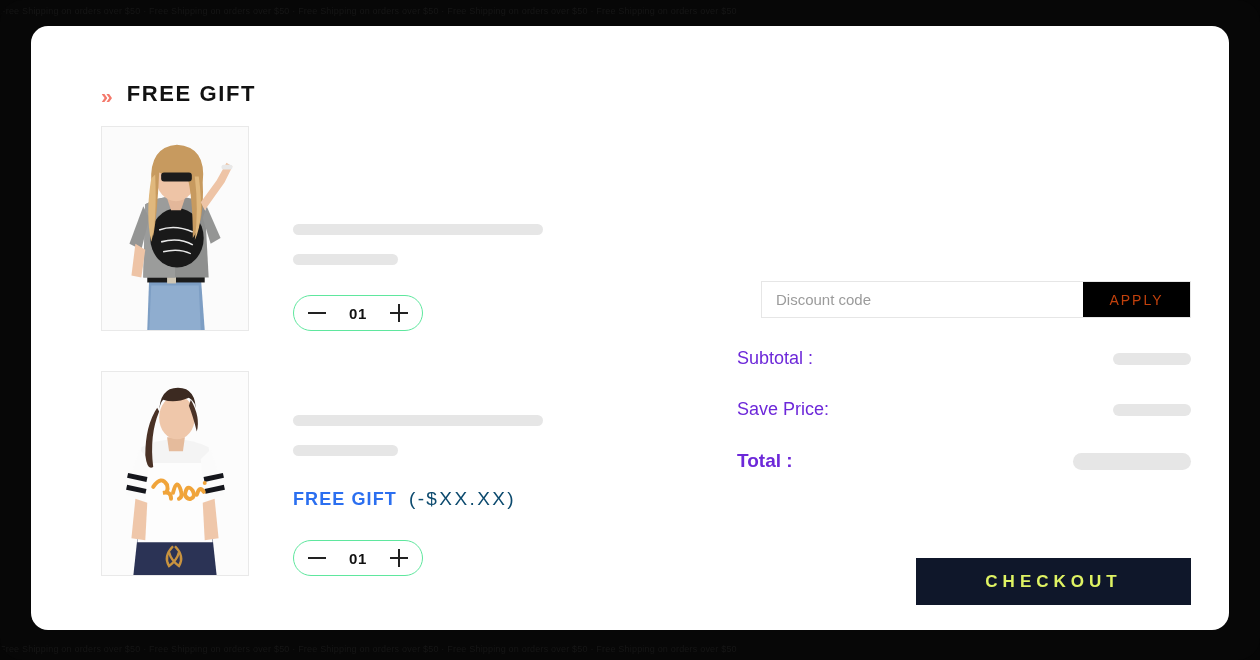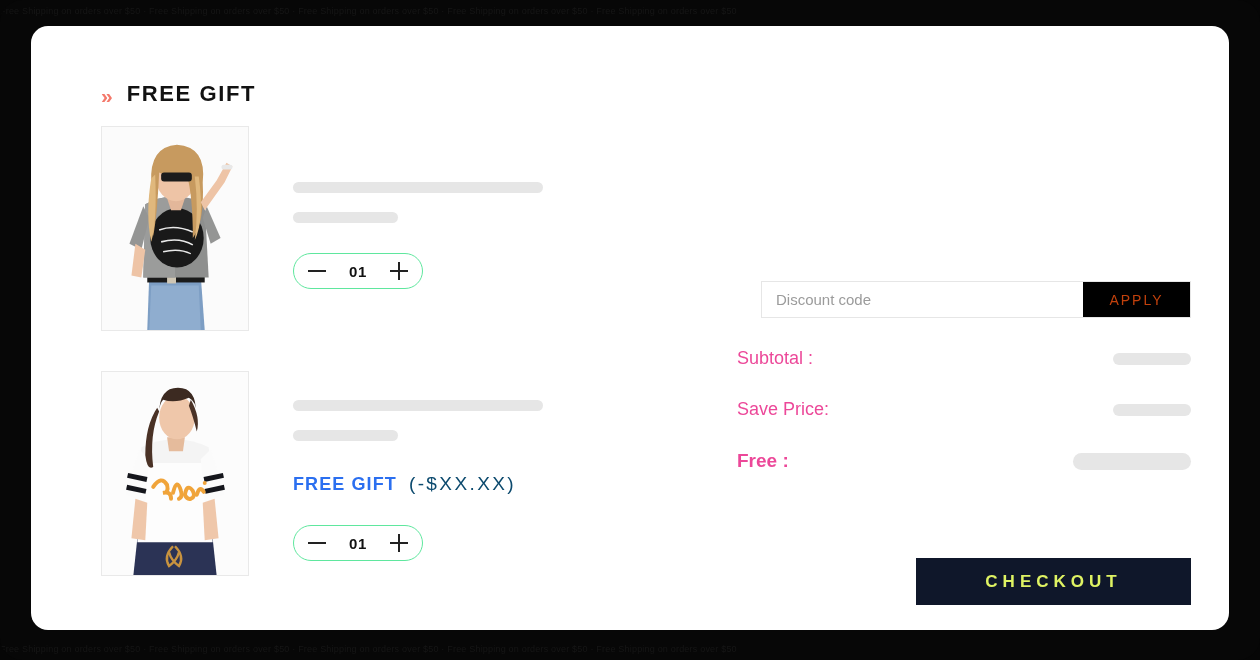--- a/index.html
+++ b/index.html
@@ -70,21 +70,21 @@
     font-weight: 800;
     letter-spacing: 1.6px;
     color: #121212;
   }
 
   
   .cart-item {
     position: absolute;
     left: 70px;
     display: flex;
-    align-items: center;
+    align-items: flex-end;
   }
   #cart-item-1 { top: 100px; }
   #cart-item-2 { top: 345px; }
 
   .thumb {
     width: 148px;
     height: 205px;
     border: 1px solid #e9e9e9;
     background: #fdfdfd;
     overflow: hidden;
@@ -206,21 +206,21 @@
   }
 
   .totals-row {
     display: flex;
     align-items: center;
     justify-content: space-between;
     margin-top: 30px;
   }
   .totals-row .lbl {
     font-size: 18px;
-    color: #ec4899;
+    color: #6d28d9;
   }
   .totals-row.grand { margin-top: 30px; }
   .totals-row.grand .lbl { font-weight: 800; font-size: 19px; }
 
   .skel-val       { width: 78px;  height: 12px; background: #e6e6e6; border-radius: 20px; }
   .skel-val.grand { width: 118px; height: 17px; }
 
   #checkout-button {
     position: absolute;
     left: 179px;
@@ -360,21 +360,21 @@
         <span class="lbl">Subtotal :</span>
         <span class="skel-val"></span>
       </div>
 
       <div class="totals-row">
         <span class="lbl">Save Price:</span>
         <span class="skel-val"></span>
       </div>
 
       <div class="totals-row grand">
-        <span class="lbl">Free :</span>
+        <span class="lbl">Total :</span>
         <span class="skel-val grand"></span>
       </div>
 
       <button id="checkout-button">CHECKOUT</button>
     </div>
 
   </div>
 </div>
 
 </body></html>

